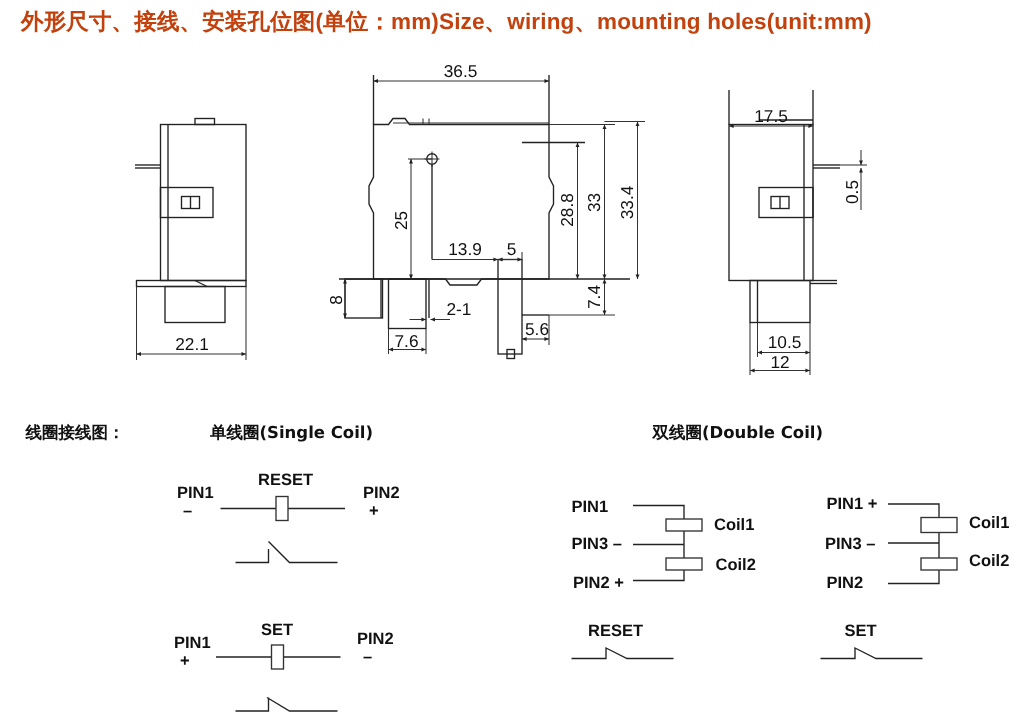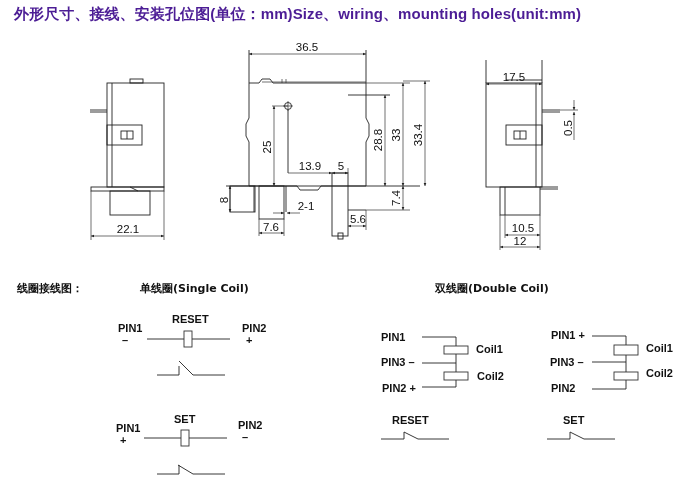--- a/index.html
+++ b/index.html
@@ -1,17 +1,17 @@
 <!DOCTYPE html>
 <html><head>
 <meta charset="utf-8">
 <style>
   html, body { margin: 0; padding: 0; background: #ffffff; }
   body { width: 680px; height: 485px; position: relative; overflow: hidden; font-family: "Liberation Sans", sans-serif; }
-  .title { position: absolute; left: 14px; top: 5px; font-size: 15px; font-weight: bold; color: #4c1d95; white-space: nowrap; letter-spacing: 0.1px; }
+  .title { position: absolute; left: 14px; top: 5px; font-size: 15px; font-weight: bold; color: #c2410c; white-space: nowrap; letter-spacing: 0.1px; }
   svg { position: absolute; left: 0; top: 0; }
   .dim { font-family: "Liberation Sans", sans-serif; font-size: 11.5px; fill: #111; }
   .lbl { font-family: "Liberation Sans", sans-serif; font-size: 11px; fill: #111; }
   .hdr { font-family: "DejaVu Sans", sans-serif; font-size: 11px; fill: #111; }
   .ln { stroke: #222; stroke-width: 0.9; fill: none; }
   .thin { stroke: #333; stroke-width: 0.7; fill: none; }
   .box { stroke: #333; stroke-width: 0.9; fill: #fff; }
 </style>
 </head>
 <body>

